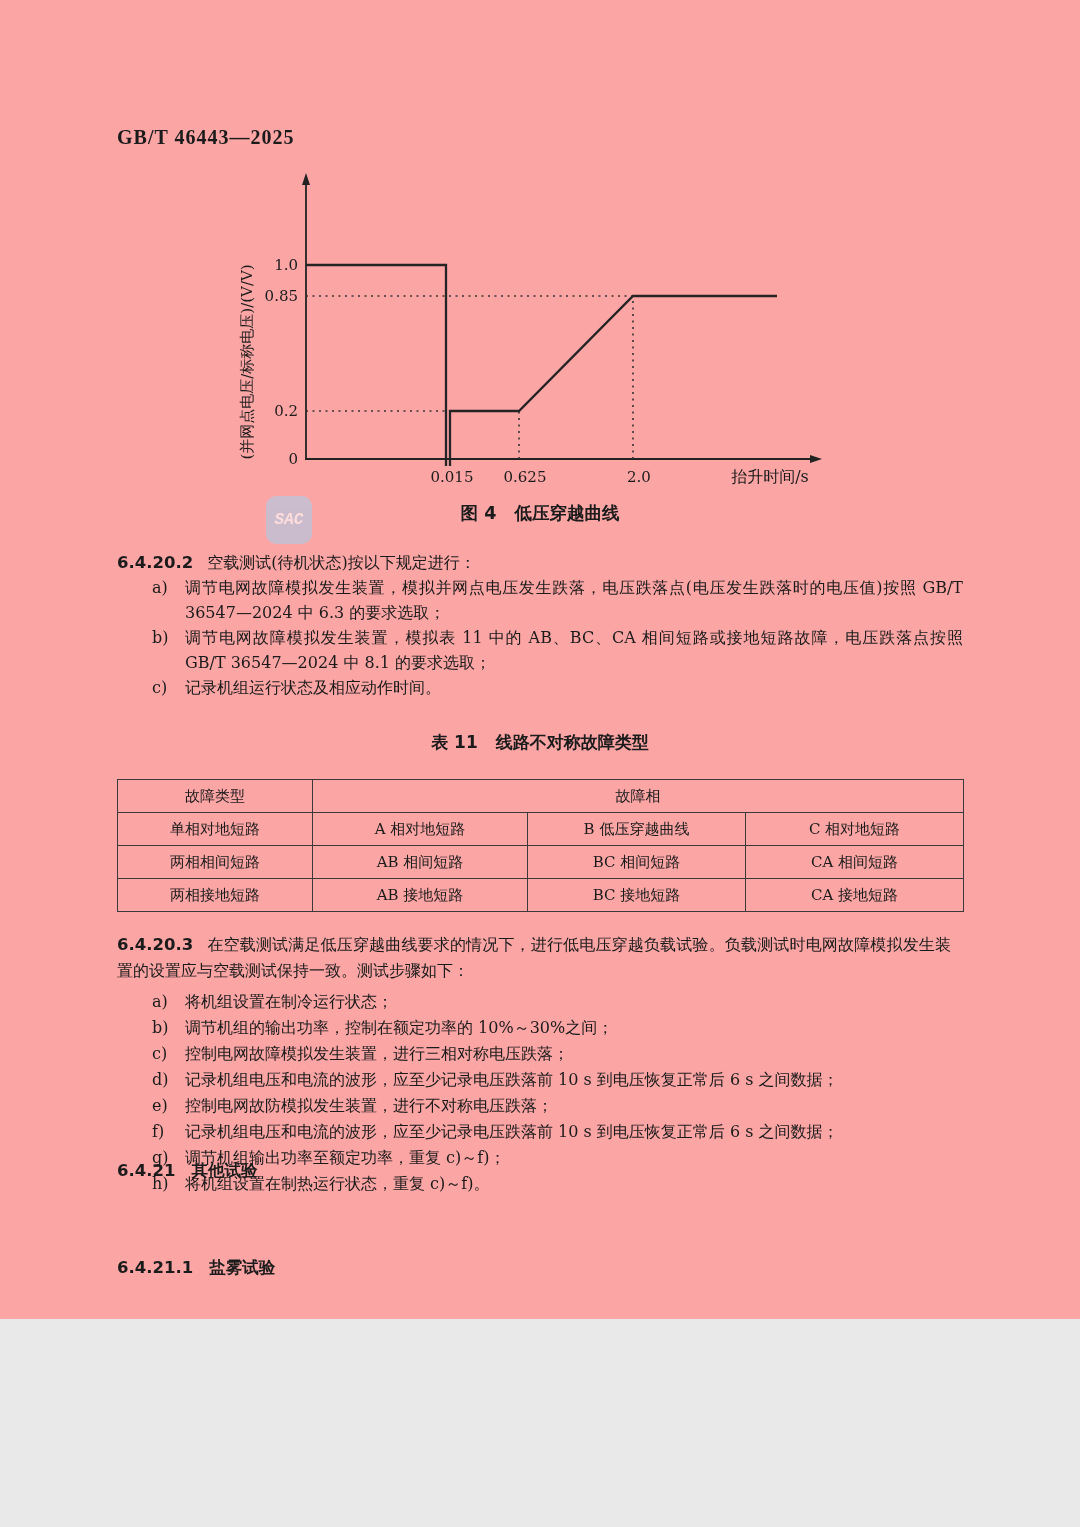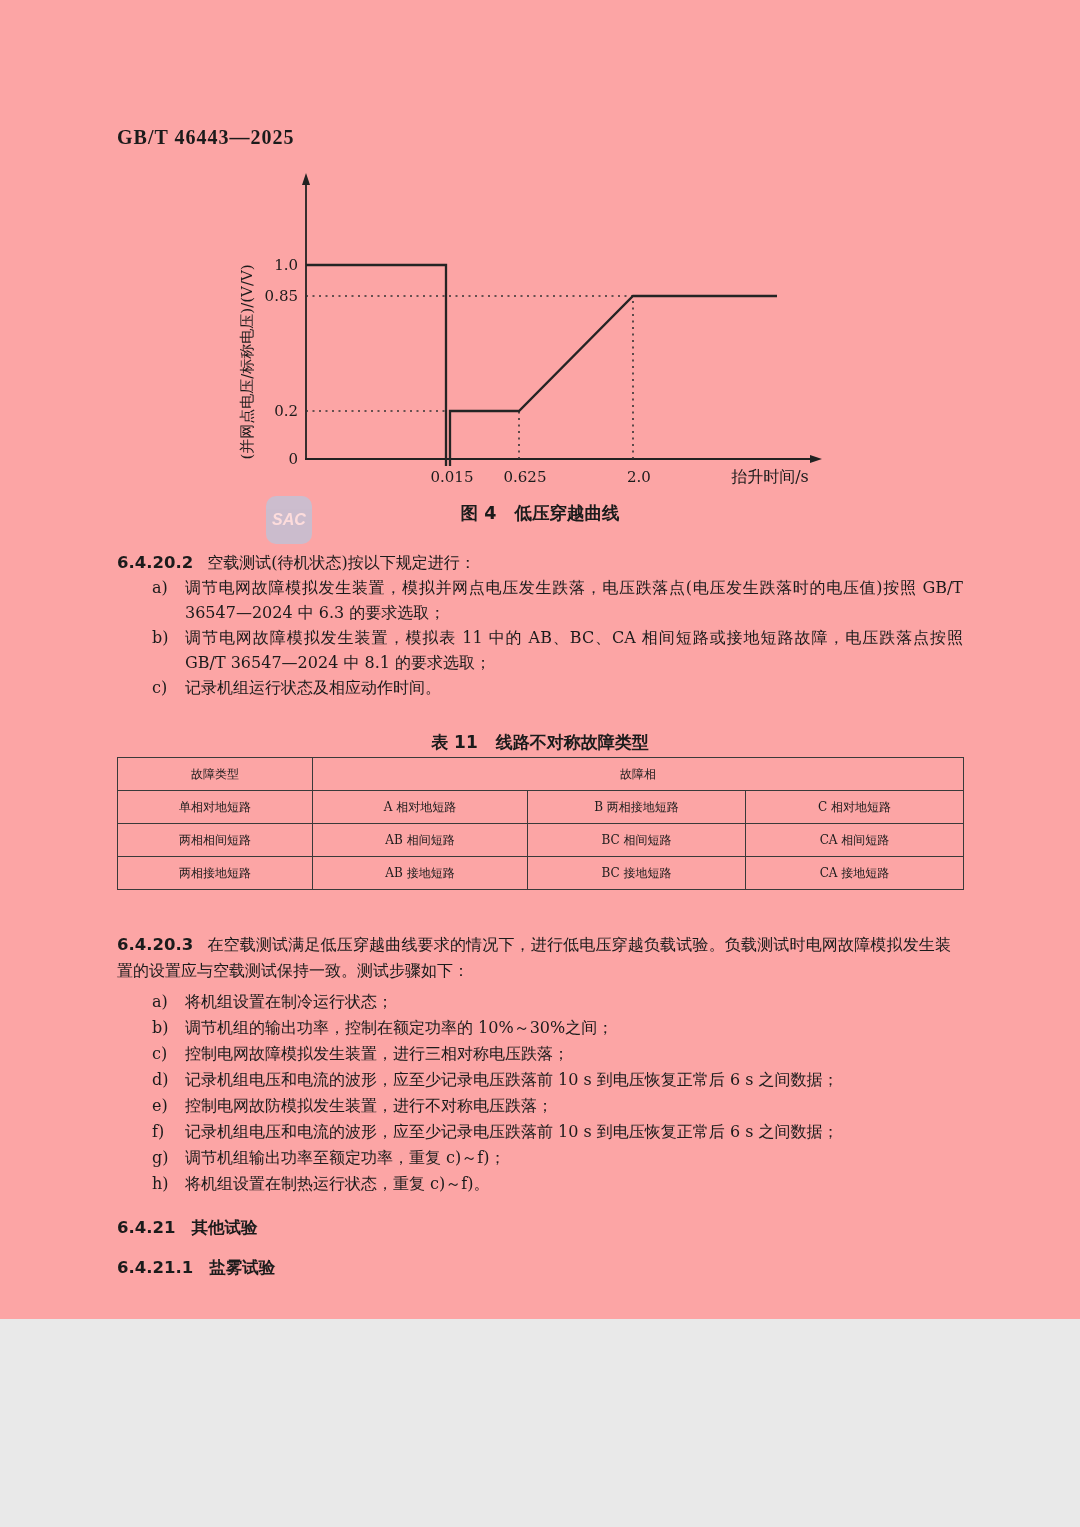--- a/index.html
+++ b/index.html
@@ -20,21 +20,21 @@
     letter-spacing:1px;
     font-family:"Liberation Serif","DejaVu Serif",serif;
   }
   
   .chart-wrap{left:225px;top:172px;width:620px;height:322px;}
   .chart-wrap svg{display:block;}
   .watermark{
     left:266px;top:496px;width:46px;height:48px;
     background:#aecbe6;opacity:.62;border-radius:10px;
     display:flex;align-items:center;justify-content:center;
-    color:#ffffff;font-family:Liberation Sans, sans-serif;
+    color:#ffffff;font-family:Liberation Mono, monospace;
     font-weight:bold;font-style:italic;font-size:16px;
   }
   .fig-caption{
     left:0;top:501px;width:1080px;
     text-align:center;font-weight:bold;font-size:17.5px;
     font-family:"DejaVu Sans","Liberation Sans",sans-serif;
   }
   .cap-gap{display:inline-block;width:18px;}
   
   .body-block{width:846px;font-size:16px;line-height:25px;text-align:justify;}
@@ -47,23 +47,23 @@
   .li{display:flex;}
   .li-label{flex:none;width:33px;margin-left:35px;}
   .li-text{flex:1;}
   
   .table-title{
     left:0;top:731px;width:1080px;text-align:center;
     font-weight:bold;font-size:17px;
     font-family:"DejaVu Sans","Liberation Sans",sans-serif;
   }
   table.t11{
-    left:117px;top:757px;position:absolute;
+    left:117px;top:779px;position:absolute;
     width:846px;border-collapse:collapse;table-layout:fixed;
-    font-size:12px;
+    font-size:15px;
   }
   table.t11 td,table.t11 th{
     border:1px solid #3a3a3a;
     height:32px;text-align:center;vertical-align:middle;
     font-weight:normal;padding:0;
   }
   table.t11{border:1.5px solid #2e2e2e;}
   
   .clause-heading{
     font-family:"DejaVu Sans","Liberation Sans",sans-serif;
@@ -149,21 +149,21 @@
         <col style="width:218px">
       </colgroup>
     <tbody>
       <tr>
         <td>故障类型</td>
         <td colspan="3">故障相</td>
       </tr>
       <tr>
         <td>单相对地短路</td>
         <td>A 相对地短路</td>
-        <td>B 两相接地短路</td>
+        <td>B 低压穿越曲线</td>
         <td>C 相对地短路</td>
       </tr>
       <tr>
         <td>两相相间短路</td>
         <td>AB 相间短路</td>
         <td>BC 相间短路</td>
         <td>CA 相间短路</td>
       </tr>
       <tr>
         <td>两相接地短路</td>
@@ -206,21 +206,21 @@
     <div class="li">
       <span class="li-label">g)</span>
       <span class="li-text">调节机组输出功率至额定功率，重复 c)～f)；</span>
     </div>
     <div class="li">
       <span class="li-label">h)</span>
       <span class="li-text">将机组设置在制热运行状态，重复 c)～f)。</span>
     </div>
   </div>
 
-  <div class="abs clause-heading" style="left:117px;top:1217px;">
+  <div class="abs clause-heading" style="left:117px;top:1160px;">
     <span>6.4.21</span><span class="heading-gap"></span><span>其他试验</span>
   </div>
   <div class="abs clause-heading" style="left:117px;top:1257px;">
     <span>6.4.21.1</span><span class="heading-gap"></span><span>盐雾试验</span>
   </div>
 
 
   <div class="abs page-num">19</div>
 
 </div>

